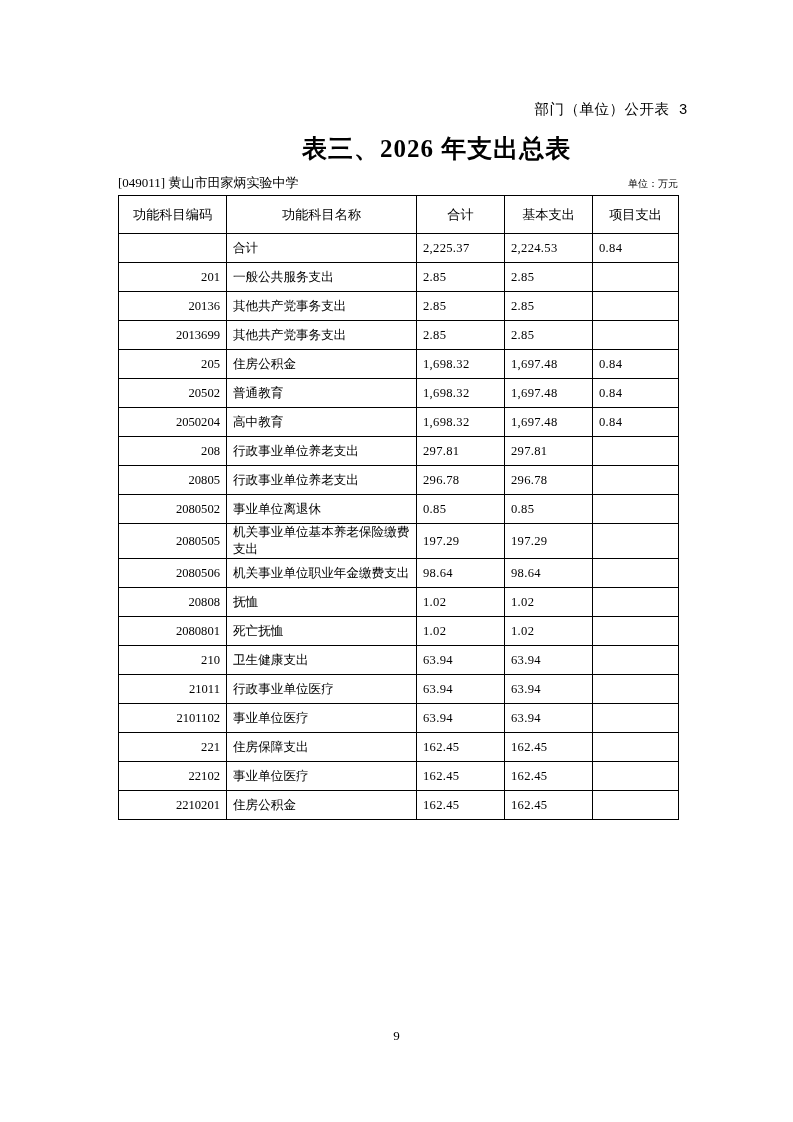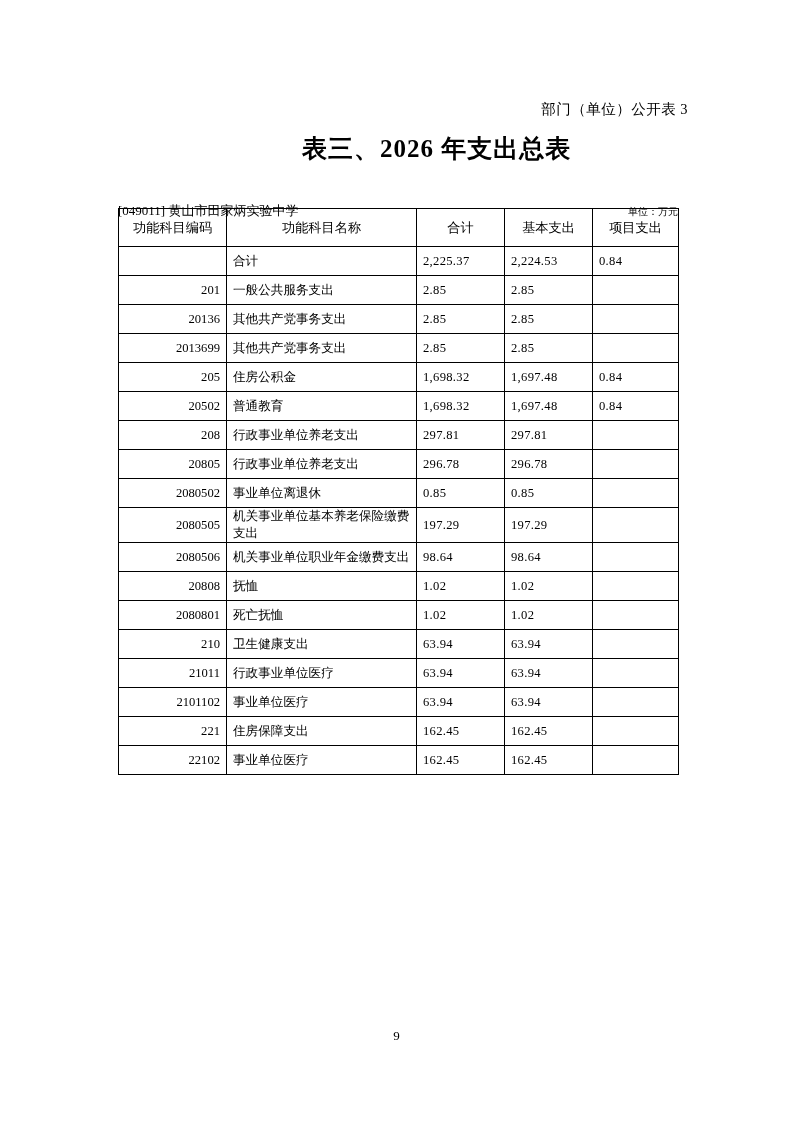--- a/index.html
+++ b/index.html
@@ -18,21 +18,21 @@
     position: relative;
     width: 793px;
     height: 1122px;
     box-sizing: border-box;
   }
   .header-right {
     position: absolute;
     top: 100px;
     right: 105px;
     font-size: 14.5px;
-    font-family: Liberation Serif, serif;
+    font-family: Liberation Mono, monospace;
     letter-spacing: 0.5px;
     white-space: nowrap;
   }
   .doc-title {
     position: absolute;
     top: 132px;
     left: 0;
     width: 793px;
     text-align: center;
     font-size: 25px;
@@ -44,28 +44,27 @@
   .subhead {
     position: absolute;
     top: 174px;
     left: 118px;
     width: 560px;
     font-size: 13px;
     display: flex;
     justify-content: space-between;
     align-items: baseline;
     white-space: nowrap;
-    margin-top: 28px;
   }
   .subhead .unit {
     font-size: 10px;
   }
   table.main {
     position: absolute;
-    top: 208px;
+    top: 195px;
     left: 118px;
     border-collapse: collapse;
     width: 560px;
     table-layout: fixed;
     padding-left: 41px;
   }
   table.main td, table.main th {
     border: 1px solid #000000;
     height: 29px;
     padding: 0 6px;
@@ -177,20 +176,27 @@
           <td class="num">0.84</td>
         </tr>
         <tr>
           <td class="code">20502</td>
           <td class="name">普通教育</td>
           <td class="num">1,698.32</td>
           <td class="num">1,697.48</td>
           <td class="num">0.84</td>
         </tr>
         <tr>
+          <td class="code">2050204</td>
+          <td class="name">高中教育</td>
+          <td class="num">1,698.32</td>
+          <td class="num">1,697.48</td>
+          <td class="num">0.84</td>
+        </tr>
+        <tr>
           <td class="code">208</td>
           <td class="name">行政事业单位养老支出</td>
           <td class="num">297.81</td>
           <td class="num">297.81</td>
           <td class="num"></td>
         </tr>
         <tr>
           <td class="code">20805</td>
           <td class="name">行政事业单位养老支出</td>
           <td class="num">296.78</td>
@@ -260,18 +266,25 @@
           <td class="num">162.45</td>
           <td class="num"></td>
         </tr>
         <tr>
           <td class="code">22102</td>
           <td class="name">事业单位医疗</td>
           <td class="num">162.45</td>
           <td class="num">162.45</td>
           <td class="num"></td>
         </tr>
+        <tr>
+          <td class="code">2210201</td>
+          <td class="name">住房公积金</td>
+          <td class="num">162.45</td>
+          <td class="num">162.45</td>
+          <td class="num"></td>
+        </tr>
       </tbody>
   </table>
 
   <div class="page-number">9</div>
 
 </div>
 
 </body></html>

